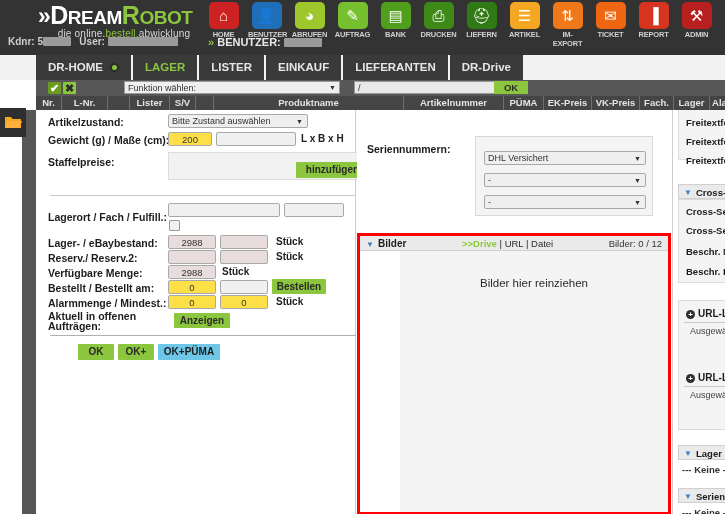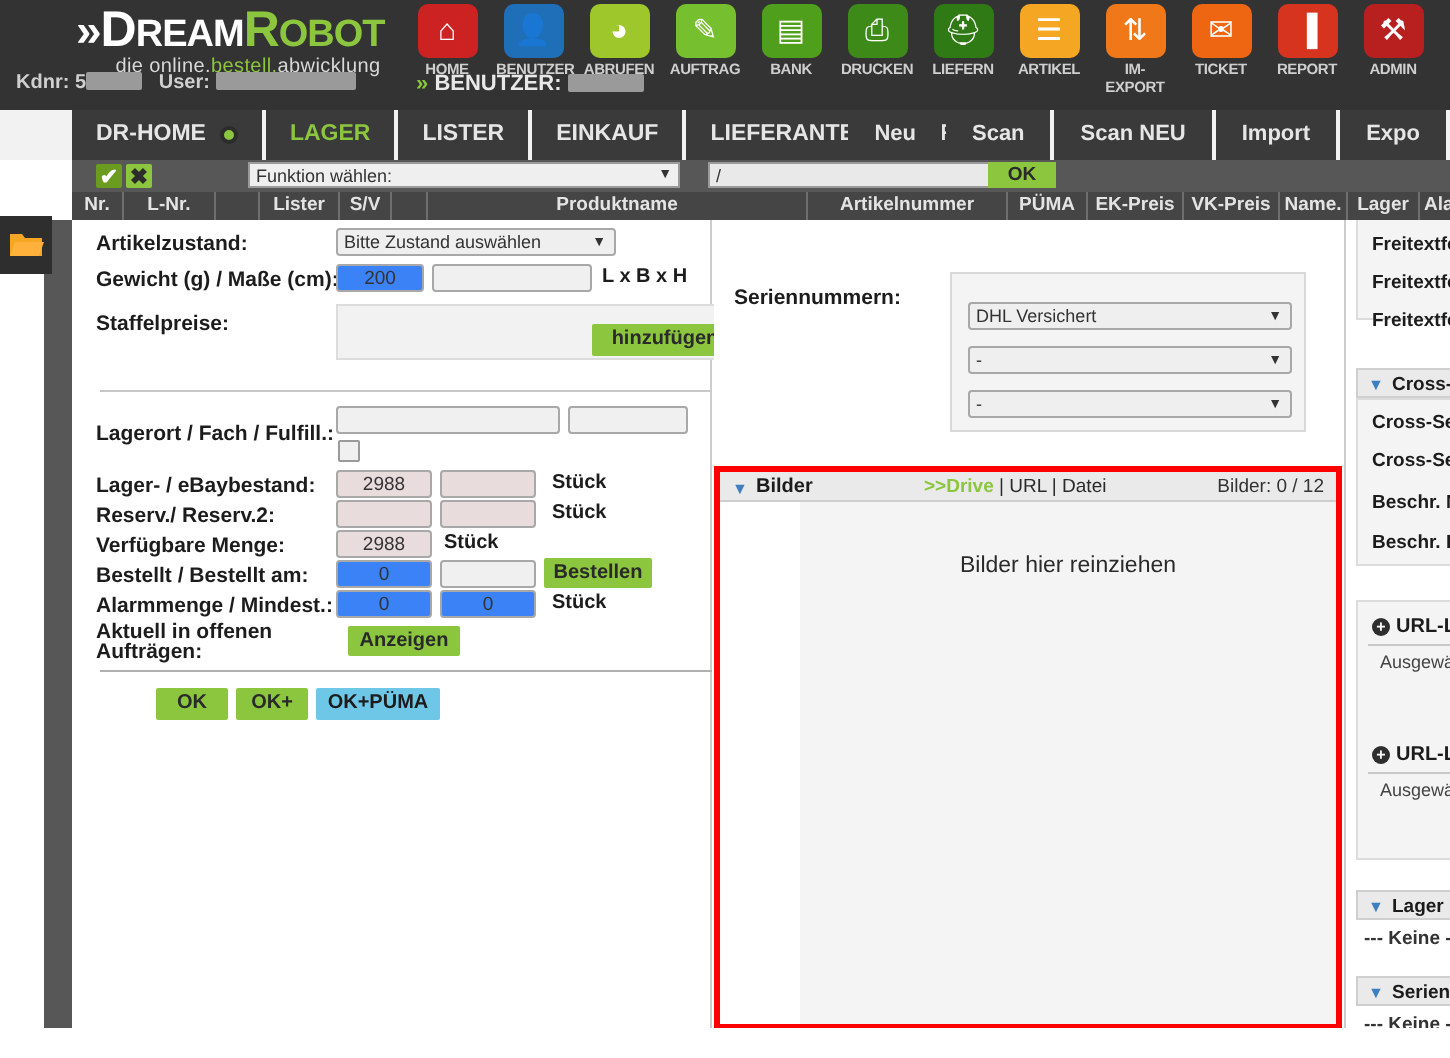--- a/index.html
+++ b/index.html
@@ -128,21 +128,21 @@
   }
 
   
   .panel-left {
     position: absolute; left: 36px; top: 110px; width: 320px; height: 419px;
     background: #ffffff; border-right: 1px solid #cdcdcd;
   }
   .lbl { font-weight: bold; font-size: 10.5px; color: #1c1c1c; white-space: nowrap; }
 
   .inp {
-    border: 1px solid #a8a8a8; background: #3b82f6; height: 14px;
+    border: 1px solid #a8a8a8; background: #fde047; height: 14px;
     font-size: 9.5px; color: #333; text-align: center; line-height: 13px;
     border-radius: 2px; display: inline-block;
   }
   .inp.pink { background: #e8dcdc; }
   .inp.plain { background: #f0f0f0; text-align: left; padding-left: 3px; }
   .sel {
     border: 1px solid #a8a8a8; background: #efefef; height: 14px;
     font-size: 9px; color: #333; line-height: 13px; padding: 0 3px;
     border-radius: 2px; position: relative; display: block; white-space: nowrap;
     overflow: hidden;
@@ -358,27 +358,20 @@
         </div>
         <div class="tab">
           <span>EINKAUF</span>
         </div>
         <div class="tab">
           <span>LIEFERANTEN</span>
         </div>
         <div class="tab">
           <span>DR-Drive</span>
         </div>
-      </div>
-    <div class="tabs-right" id="tabs-right">
-        <div class="tab">Neu</div>
-        <div class="tab">Scan</div>
-        <div class="tab">Scan NEU</div>
-        <div class="tab">Import</div>
-        <div class="tab">Expo</div>
       </div>
   </div>
 
   <div class="subtoolbar">
     <div class="chk-ok">✔</div>
     <div class="chk-x">✖</div>
     <div class="fn-select">
       <span class="arrow">▼</span>
       <span>Funktion wählen:</span>
     </div>
@@ -394,21 +387,21 @@
       <div class="ch" style="width: 46px; flex: 0 0 46px;">L-Nr.</div>
       <div class="ch" style="width: 22px; flex: 0 0 22px;"></div>
       <div class="ch" style="width: 40px; flex: 0 0 40px;">Lister</div>
       <div class="ch" style="width: 26px; flex: 0 0 26px;">S/V</div>
       <div class="ch" style="width: 18px; flex: 0 0 18px;"></div>
       <div class="ch" style="width: 190px; flex: 0 0 190px;">Produktname</div>
       <div class="ch" style="width: 100px; flex: 0 0 100px;">Artikelnummer</div>
       <div class="ch" style="width: 40px; flex: 0 0 40px;">PÜMA</div>
       <div class="ch" style="width: 48px; flex: 0 0 48px;">EK-Preis</div>
       <div class="ch" style="width: 48px; flex: 0 0 48px;">VK-Preis</div>
-      <div class="ch" style="width: 34px; flex: 0 0 34px;">Name.</div>
+      <div class="ch" style="width: 34px; flex: 0 0 34px;">Fach.</div>
       <div class="ch" style="width: 36px; flex: 0 0 36px;">Lager</div>
       <div class="ch" style="width: 32px; flex: 0 0 32px;">Alarm</div>
     </div>
 
   <div class="bodyarea"></div>
   <div class="darkrail"></div>
   <div class="folder-icon">
     <svg width="18" height="15" viewBox="0 0 18 15">
       <path d="M1 2 h6 l1.5 2 H17 v9 H1 Z" fill="#f5a623"></path>
       <path d="M1 13 l2.5 -7 H18 l-2.5 7 Z" fill="#ffb13b"></path>

